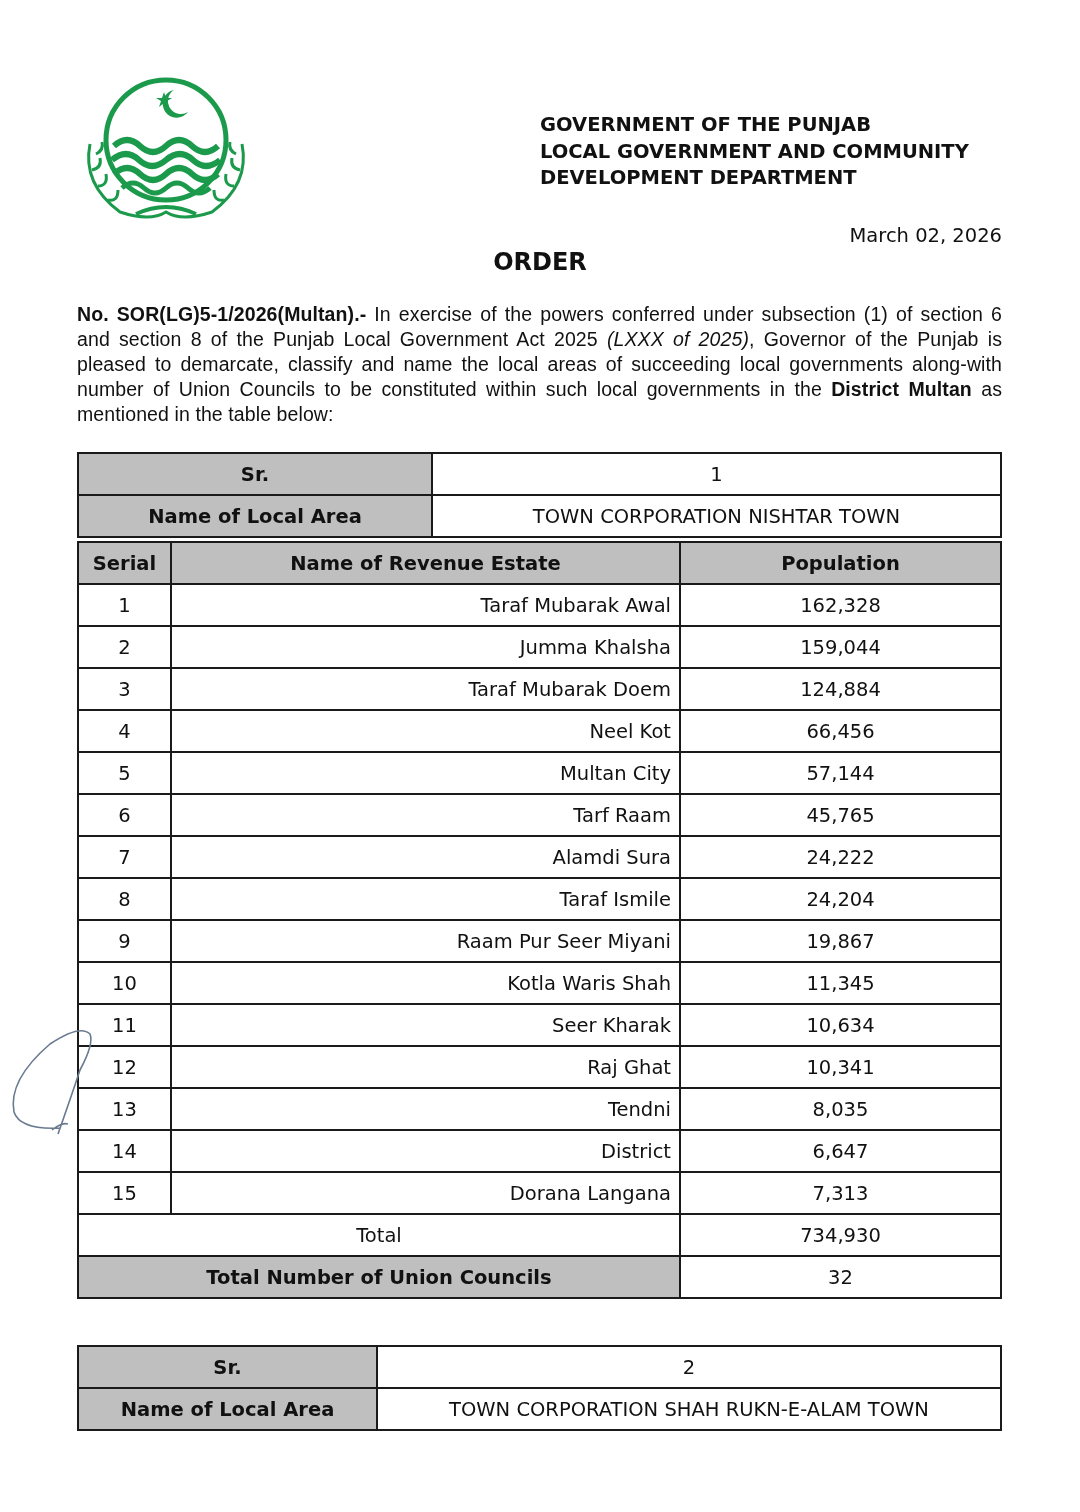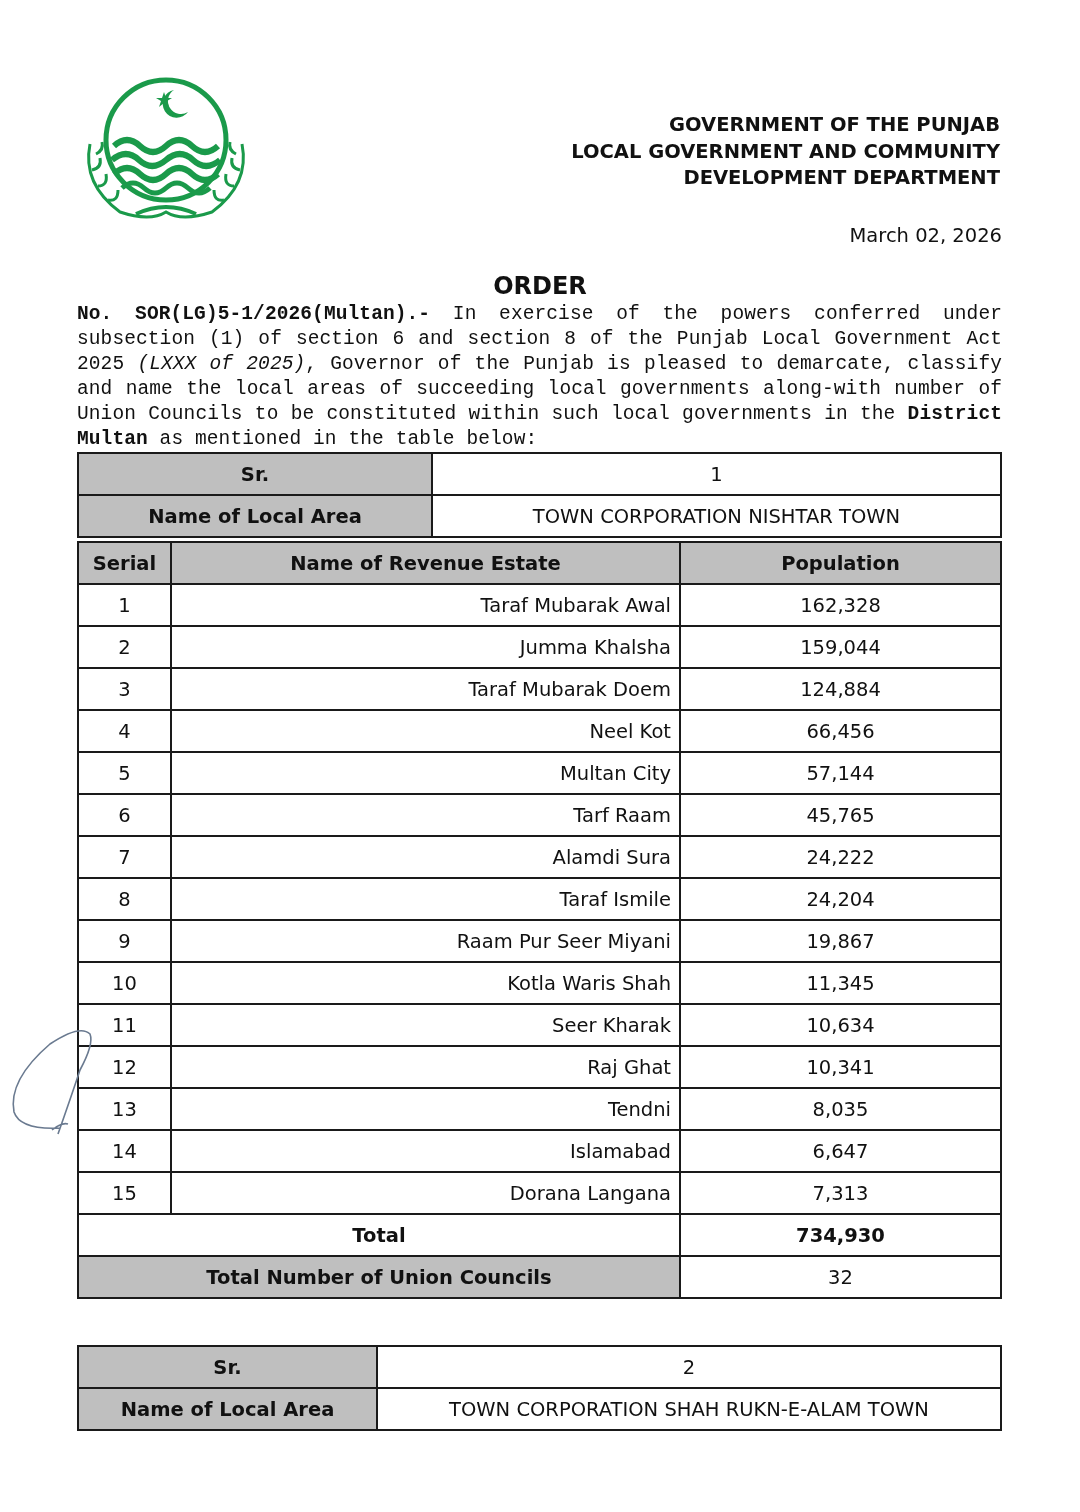--- a/index.html
+++ b/index.html
@@ -1,28 +1,28 @@
 <!DOCTYPE html>
 <html><head>
 <meta charset="utf-8">
 <style>
   html, body { margin: 0; padding: 0; background: #ffffff; }
   body { width: 1080px; height: 1512px; position: relative; overflow: hidden; font-family: "DejaVu Sans", sans-serif; color: #111; }
   .logo { position: absolute; left: 76px; top: 74px; width: 180px; height: 152px; }
-  .header { position: absolute; left: 540px; top: 112px; width: 460px; text-align: right; font-weight: bold; font-size: 19.5px; line-height: 26.5px; }
+  .header { position: absolute; left: 540px; top: 112px; width: 460px; text-align: left; font-weight: bold; font-size: 19.5px; line-height: 26.5px; }
   .date { position: absolute; right: 78px; top: 224px; font-size: 19.5px; }
-  .order-title { position: absolute; left: 0; width: 1080px; top: 248px; text-align: center; font-weight: bold; font-size: 24px; margin-top: 24px; }
-  .para { position: absolute; left: 77px; top: 302px; width: 925px; font-size: 19.5px; line-height: 25px; text-align: justify; font-family: Liberation Mono, monospace; letter-spacing: 0.1px; }
+  .order-title { position: absolute; left: 0; width: 1080px; top: 248px; text-align: center; font-weight: bold; font-size: 24px; }
+  .para { position: absolute; left: 77px; top: 302px; width: 925px; font-size: 19.5px; line-height: 25px; text-align: justify; font-family: Liberation Sans, sans-serif; letter-spacing: 0.1px; }
   .para b { font-weight: bold; }
   .para i { font-style: italic; }
   table { border-collapse: collapse; position: absolute; left: 77px; width: 925px; font-size: 19.5px; }
   td { border: 2px solid #1a1a1a; height: 40px; padding: 0 8px; text-align: center; }
   .grey { background: #bfbfbf; font-weight: bold; }
   .left { text-align: right; }
-  .bold { font-weight: bold; text-align: center; }
+  .bold { font-weight: normal; text-align: center; }
   .sig { position: absolute; left: 0; top: 1020px; width: 110px; height: 130px; pointer-events: none; }
 </style>
 </head>
 <body>
 
 <svg class="logo" viewBox="0 0 180 152">
   <g fill="none" stroke="#1a9a4a">
     <circle cx="90" cy="66" r="60" stroke-width="5"></circle>
     <path d="M38 72 q13 -12 26 0 t26 0 t26 0 t26 0" stroke-width="6"></path>
     <path d="M36 86 q14 -12 27 0 t27 0 t27 0 t27 0" stroke-width="6"></path>
@@ -130,21 +130,21 @@
         <td class="left">Raj Ghat</td>
         <td>10,341</td>
       </tr>
       <tr>
         <td>13</td>
         <td class="left">Tendni</td>
         <td>8,035</td>
       </tr>
       <tr>
         <td>14</td>
-        <td class="left">Islamabad</td>
+        <td class="left">District</td>
         <td>6,647</td>
       </tr>
       <tr>
         <td>15</td>
         <td class="left">Dorana Langana</td>
         <td>7,313</td>
       </tr>
     </tbody>
   <tfoot>
     <tr>

